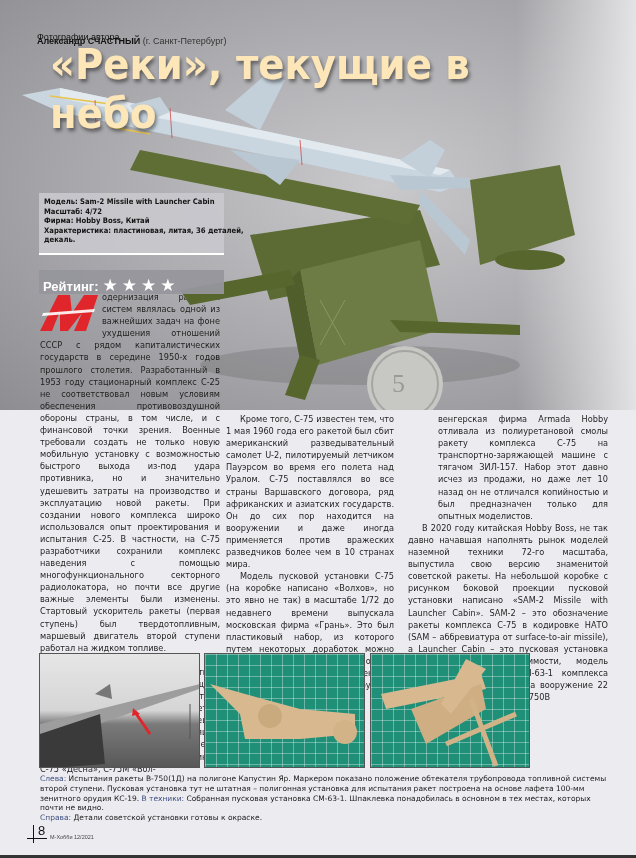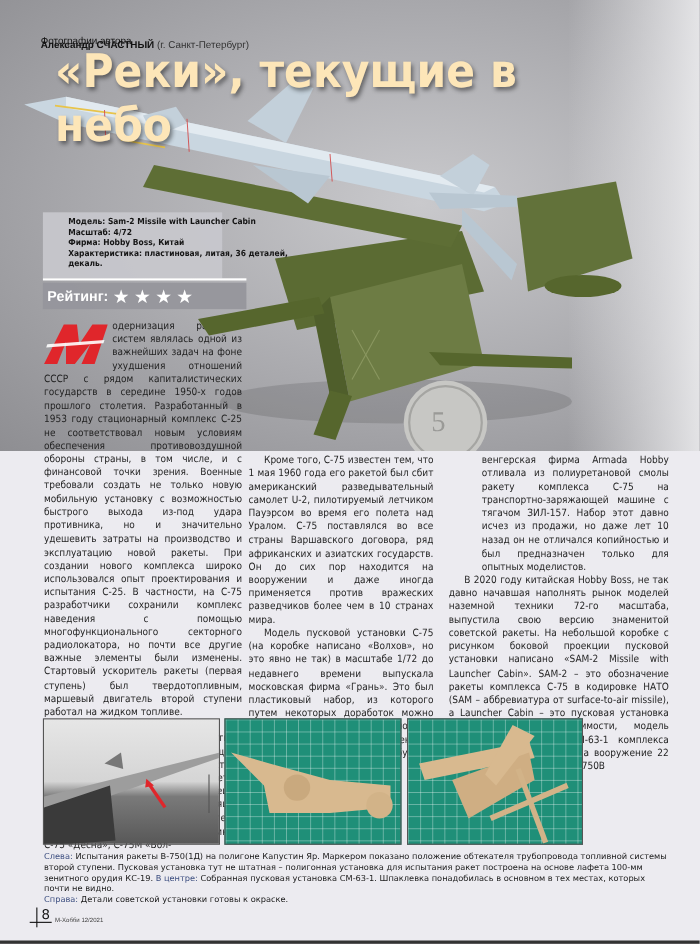--- a/index.html
+++ b/index.html
@@ -25,30 +25,30 @@
     position:absolute; left:50px; top:40px; z-index:3;
     font-family:"DejaVu Sans", sans-serif; font-weight:bold;
     font-size:42px; letter-spacing:0px; color:#fde6b8;
     text-shadow: 2px 3px 4px rgba(0,0,0,0.45);
     transform:scaleX(0.92); transform-origin:left;
   }
   
   .missile-svg { position:absolute; left:0; top:0; z-index:2; }
 
   .spec-box {
-    position:absolute; left:39px; top:193px; width:163px; height:60px;
-    background:rgba(200,200,205,0.92); padding:4px 23px; box-sizing:border-box;
+    position:absolute; left:39px; top:193px; width:185px; height:60px;
+    background:rgba(200,200,205,0.92); padding:4px 5px; box-sizing:border-box;
     font-size:7.6px; font-weight:bold; line-height:9.6px; color:#151515; z-index:4;
     font-family:"DejaVu Sans Condensed","DejaVu Sans", sans-serif;
   }
   .spec-box div { white-space:nowrap; }
   .spec-divider { position:absolute; left:39px; top:253px; width:185px; height:2px; background:#fff; z-index:4; }
   .rating-bar {
-    position:absolute; left:39px; top:257px; width:185px; height:24px;
-    background:rgba(150,150,156,0.95); z-index:4; display:flex; align-items:center; padding-left:4px; box-sizing:border-box;
+    position:absolute; left:39px; top:270px; width:185px; height:24px;
+    background:rgba(150,150,156,0.95); z-index:4; display:flex; align-items:flex-end; padding-left:4px; box-sizing:border-box;
   }
   .rating-label { color:#fff; font-weight:bold; font-size:13px; margin-right:4px; }
   .star { color:#fff; font-size:17px; margin-right:4px; line-height:1; }
 
   .col { position:absolute; font-size:9.1px; line-height:12.1px; color:#1f1f1f; text-align:justify;
          font-family:"DejaVu Sans Condensed","Liberation Sans Narrow","Liberation Sans", sans-serif; }
   .col p { margin:0; text-indent:14px; }
   .col p.noindent { text-indent:0; }
   .col1 { left:40px; top:291px; width:180px; }
   .dropcap {
@@ -195,21 +195,21 @@
       <polygon points="95,5 115,15 80,60 70,50" fill="#d8b98f"></polygon>
       <line x1="75" y1="90" x2="145" y2="60" stroke="#d2b388" stroke-width="5"></line>
       <line x1="100" y1="45" x2="125" y2="112" stroke="#d2b388" stroke-width="5"></line>
     </svg>
   </div>
 </div>
 
 <div class="caption">
   <span class="lbl">Слева:</span>
   <b>Испытания ракеты В-750(1Д) на полигоне Капустин Яр. Маркером показано положение обтекателя трубопровода топливной системы второй ступени. Пусковая установка тут не штатная – полигонная установка для испытания ракет построена на основе лафета 100-мм зенитного орудия КС-19.</b>
-  <span class="lbl">В центре:</span>
+  <span class="lbl">В техники:</span>
   <b>Собранная пусковая установка СМ-63-1. Шпаклевка понадобилась в основном в тех местах, которых почти не видно.</b><br>
   <span class="lbl">Справа:</span>
   <b>Детали советской установки готовы к окраске.</b>
 </div>
 
 <div class="page-tick-v"></div>
 <div class="page-tick-h"></div>
 <div class="page-num">8</div>
 <div class="issue">М-Хобби 12/2021</div>
 <div class="bottom-rule"></div>

